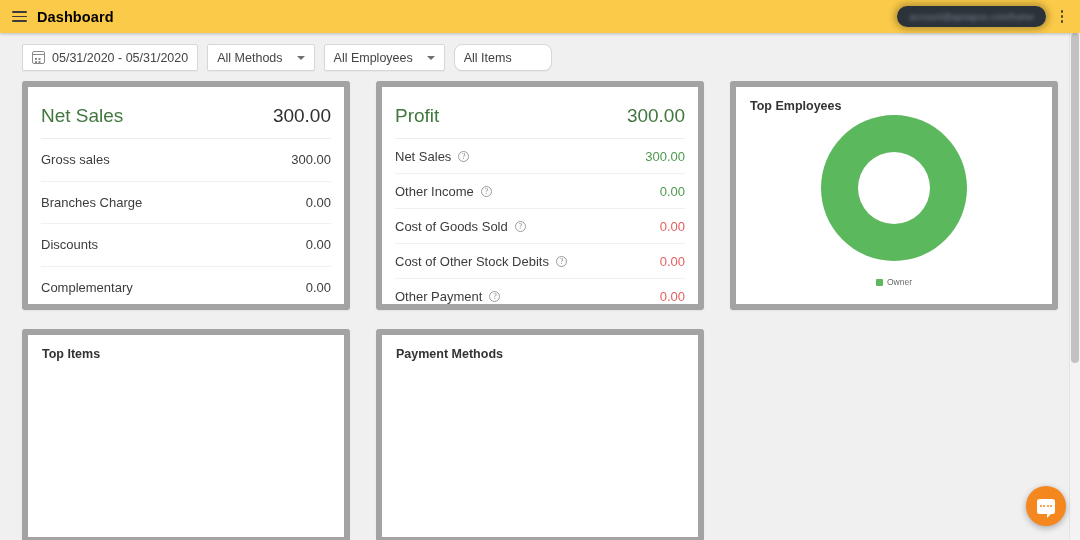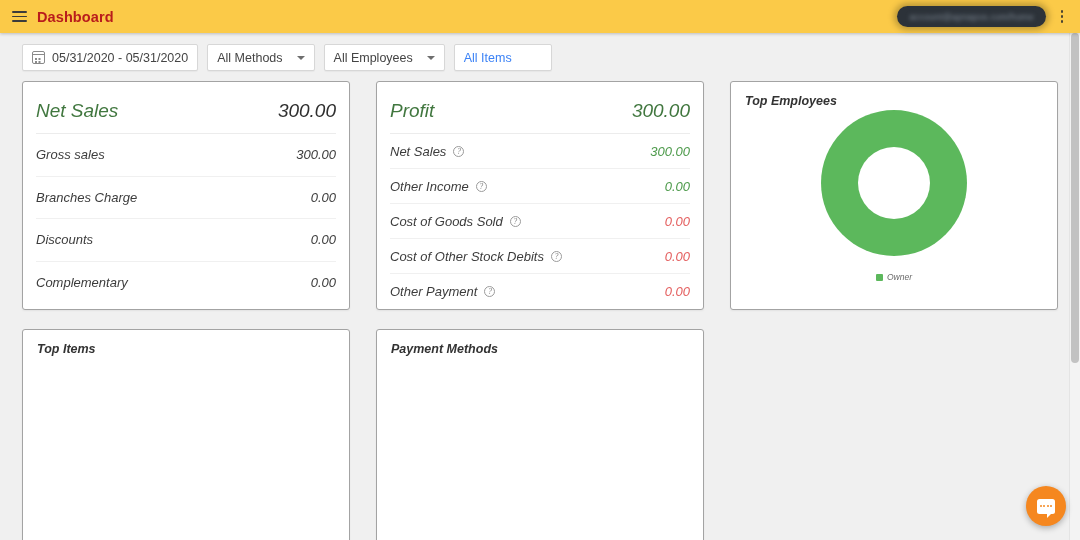--- a/index.html
+++ b/index.html
@@ -39,21 +39,21 @@
   }
   .hamburger span {
     display: block;
     width: 15px; height: 1.6px;
     background: #3b3b3b;
     border-radius: 1px;
   }
   .appbar-title {
     font-size: 14.5px;
     font-weight: bold;
-    color: #b91c1c;
+    color: #000000;
     margin-left: 5px;
     letter-spacing: .1px;
   }
   .appbar-spacer { flex: 1 1 auto; }
 
   .account-pill {
     height: 21px;
     min-width: 136px;
     border-radius: 11px;
     background: #2c3239;
@@ -132,35 +132,34 @@
     box-shadow: 3.5px 0 0 #8a8a8a, 0 3px 0 #8a8a8a, 3.5px 3px 0 #8a8a8a;
   }
   .dropdown-ctl { gap: 14px; justify-content: space-between; }
   .caret {
     width: 0; height: 0;
     border-left: 4px solid transparent;
     border-right: 4px solid transparent;
     border-top: 4.5px solid #6e6e6e;
     flex: 0 0 auto;
   }
-  .items-ctl { width: 98px; color: #3b82f6; }
+  .items-ctl { width: 98px; color: #404040; border-radius: 8px; }
 
   
   .grid {
     padding: 0 22px;
     display: grid;
     grid-template-columns: 1fr 1fr 1fr;
     gap: 19px 26px;
   }
   .card {
     background: #fff;
-    border: 1px solid #a3a3a3;
+    border: 6px solid #a3a3a3;
     border-radius: 3px;
     box-shadow: 0 1px 2px rgba(0,0,0,0.06);
-    font-style: italic;
   }
 
   
   .stat-card { padding: 4px 13px 6px 13px; height: 229px; }
   .stat-head {
     display: flex;
     align-items: baseline;
     justify-content: space-between;
     padding: 14px 0 11px 0;
     border-bottom: 1px solid #ececec;

